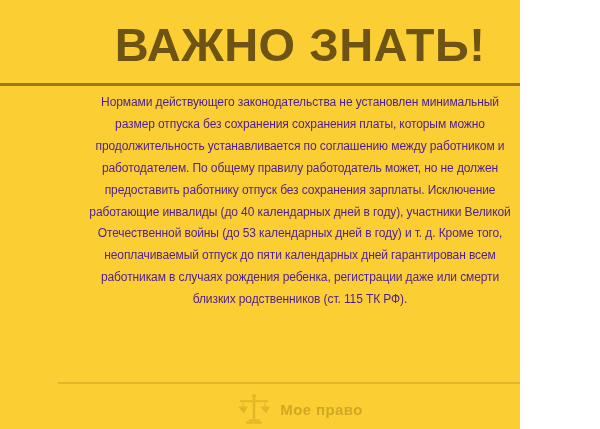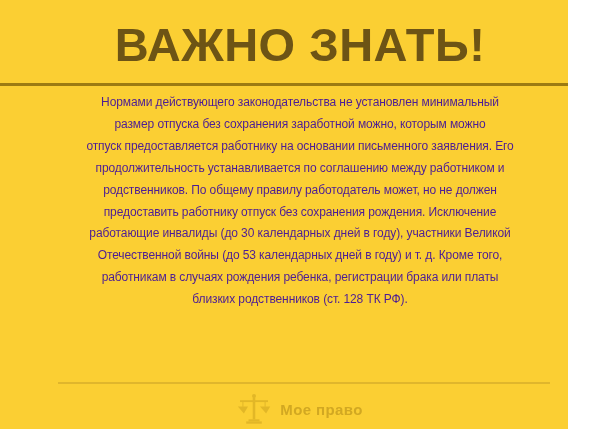--- a/index.html
+++ b/index.html
@@ -8,21 +8,21 @@
   }
   body {
     width: 600px;
     height: 429px;
     overflow: hidden;
     font-family: "Liberation Sans", "DejaVu Sans", sans-serif;
   }
 
   #poster {
     position: relative;
-    width: 568px;
+    width: 520px;
     height: 429px;
     background: #fbcf33;
     box-sizing: border-box;
     overflow: hidden;
   }
 
   
   #title-area {
     position: absolute;
     left: 0;
@@ -116,29 +116,29 @@
 <div id="poster">
 
   <div id="title-area">
     <div id="poster-title">ВАЖНО ЗНАТЬ!</div>
   </div>
 
   <div id="divider-top"></div>
 
   <div id="body-area">
     <span class="body-line">Нормами действующего законодательства не установлен минимальный</span>
-    <span class="body-line">размер отпуска без сохранения заработной можно, которым можно</span>
-    <span class="body-line">отпуск предоставляется работнику на основании письменного заявления. Его</span>
+    <span class="body-line">размер отпуска без сохранения сохранения платы, которым можно</span>
     <span class="body-line">продолжительность устанавливается по соглашению между работником и</span>
-    <span class="body-line">родственников. По общему правилу работодатель может, но не должен</span>
-    <span class="body-line">предоставить работнику отпуск без сохранения рождения. Исключение</span>
-    <span class="body-line">работающие инвалиды (до 30 календарных дней в году), участники Великой</span>
+    <span class="body-line">работодателем. По общему правилу работодатель может, но не должен</span>
+    <span class="body-line">предоставить работнику отпуск без сохранения зарплаты. Исключение</span>
+    <span class="body-line">работающие инвалиды (до 40 календарных дней в году), участники Великой</span>
     <span class="body-line">Отечественной войны (до 53 календарных дней в году) и т. д. Кроме того,</span>
-    <span class="body-line">работникам в случаях рождения ребенка, регистрации брака или платы</span>
-    <span class="body-line">близких родственников (ст. 128 ТК РФ).</span>
+    <span class="body-line">неоплачиваемый отпуск до пяти календарных дней гарантирован всем</span>
+    <span class="body-line">работникам в случаях рождения ребенка, регистрации даже или смерти</span>
+    <span class="body-line">близких родственников (ст. 115 ТК РФ).</span>
   </div>
 
   <div id="divider-bottom"></div>
 
   <div id="footer-area">
     <svg id="scales-icon" viewBox="0 0 34 32" xmlns="http://www.w3.org/2000/svg">
       <g fill="#d9ae23">
 
         <circle cx="17" cy="3" r="2"></circle>
 

